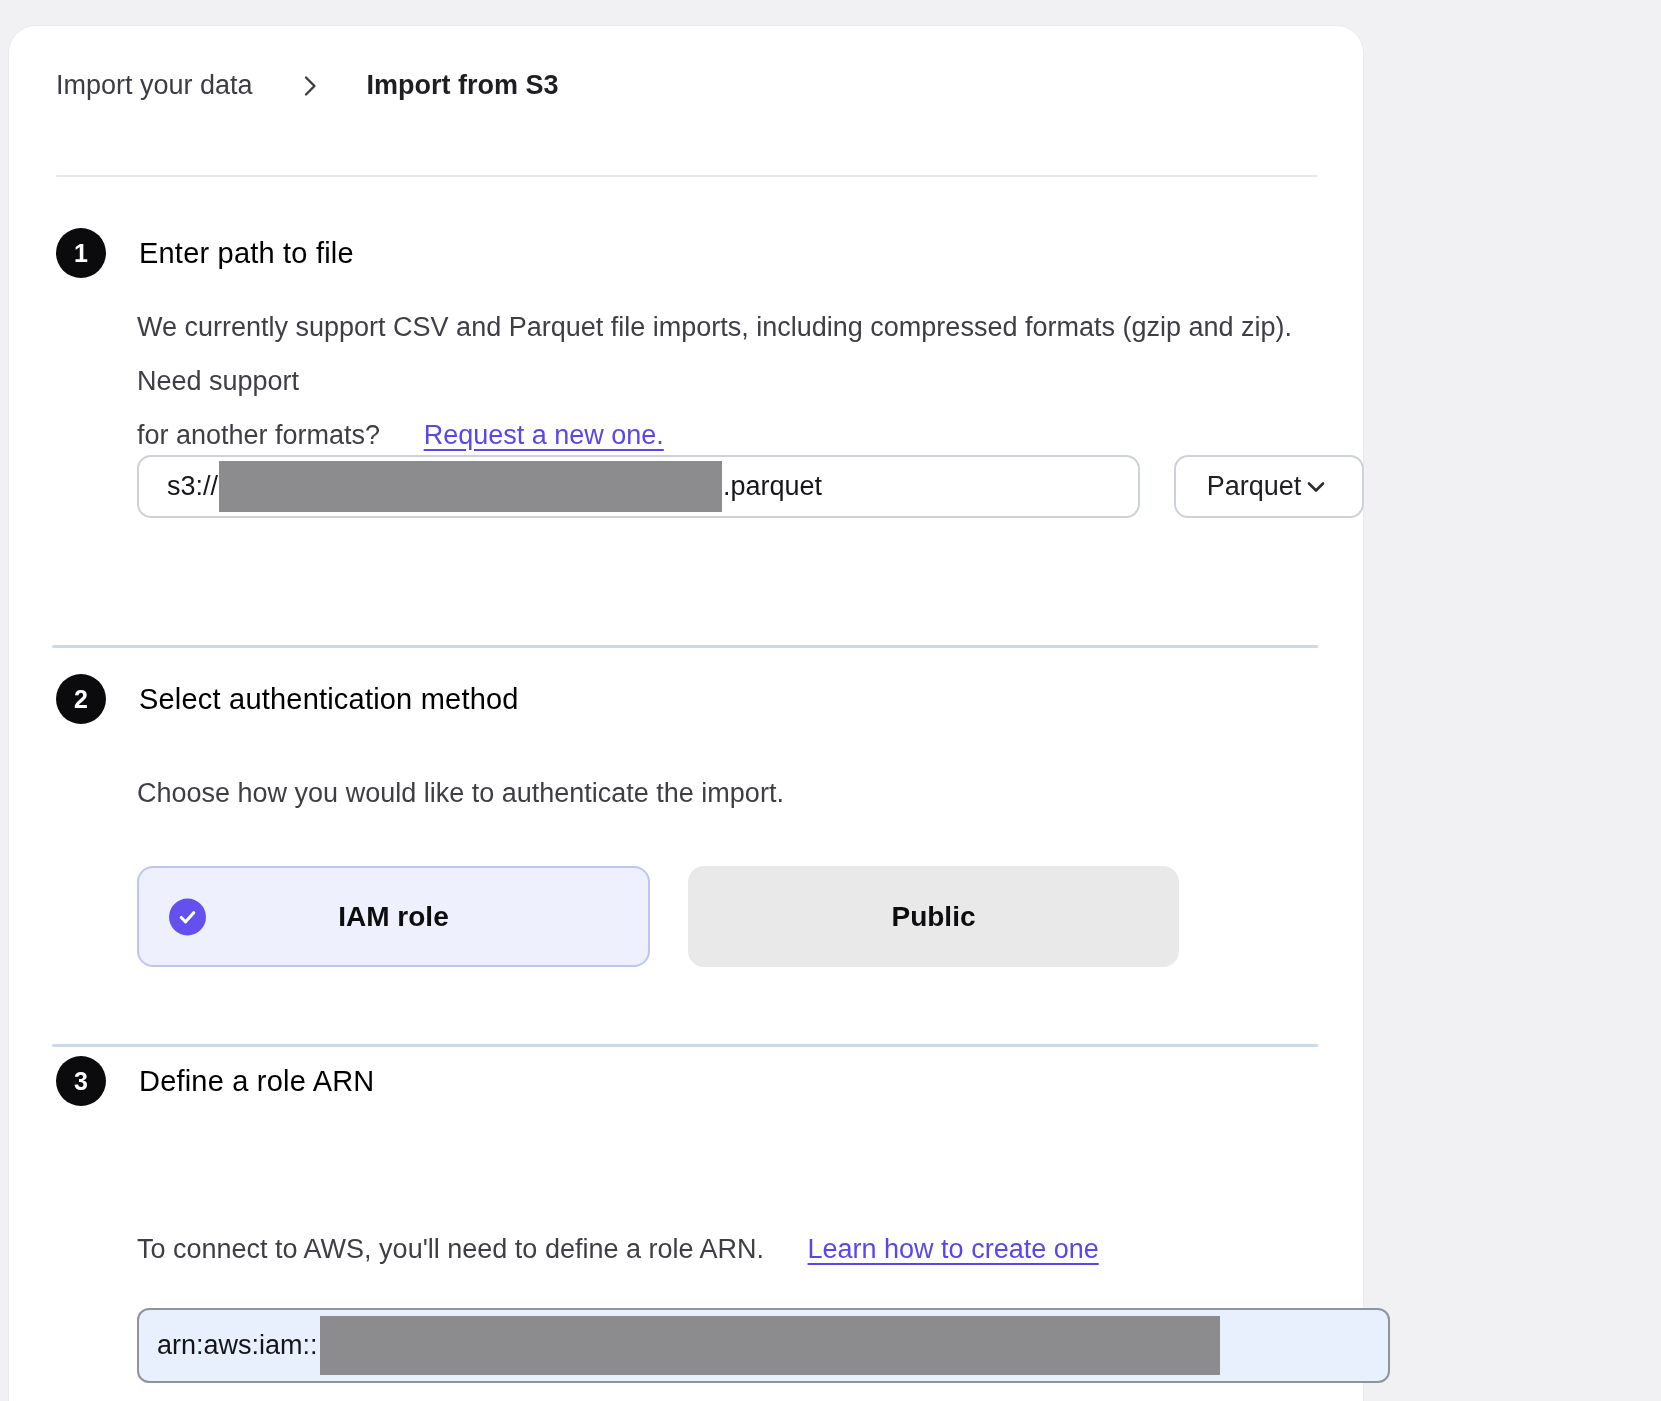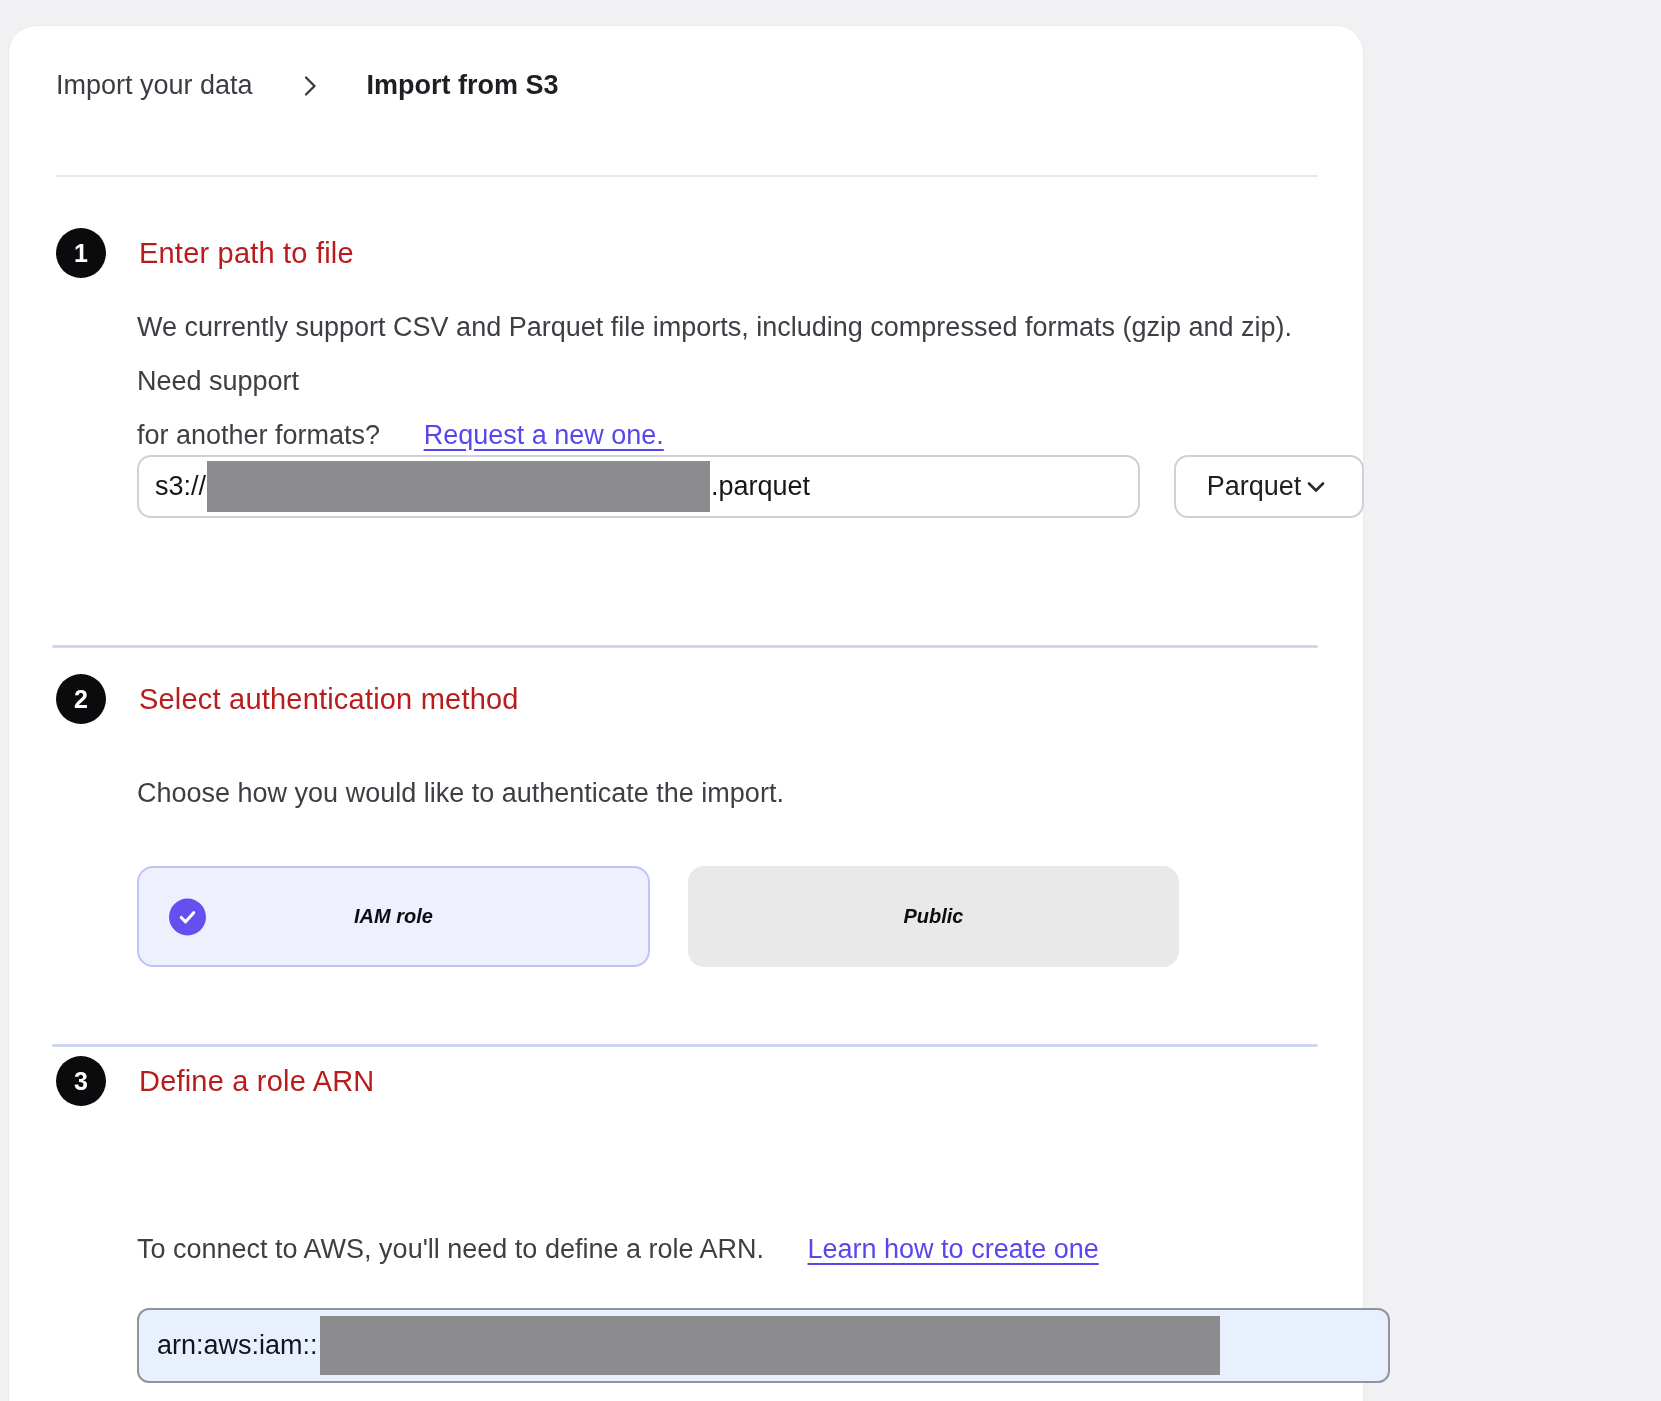--- a/index.html
+++ b/index.html
@@ -31,51 +31,51 @@
   .hr2{top:645px;}
   .hr3{top:1044px;}
   
   .sec-head{position:absolute;left:56px;display:flex;align-items:center;gap:33px;}
   .step-circle{
     width:50px;height:50px;border-radius:50%;
     background:#0b0b0d;color:#ffffff;
     display:flex;align-items:center;justify-content:center;
     font-size:25px;font-weight:700;flex:0 0 auto;
   }
-  .sec-title{font-size:29px;font-weight:500;color:#b91c1c;letter-spacing:.2px;}
+  .sec-title{font-size:29px;font-weight:500;color:#000000;letter-spacing:.2px;}
   .sec1{top:228px;} .sec2{top:674px;} .sec3{top:1056px;}
   
   .body-text{position:absolute;left:137px;font-size:27px;line-height:54px;color:#3e3e44;}
   .desc1{top:300px;max-width:1400px;}
   .desc2{top:766px;}
   .desc3{top:1222px;}
   a.link{color:#5847ef;text-decoration:underline;text-underline-offset:5px;cursor:pointer;}
   .link-gap{margin-left:36px;}
   
   .input-row{position:absolute;top:455px;left:137px;display:flex;gap:34px;align-items:center;}
   .path-input{
     box-sizing:border-box;width:1003px;height:63px;
     border:2px solid #ccd1da;border-radius:14px;background:#fff;
-    display:flex;align-items:center;padding:0 16px;
+    display:flex;align-items:center;padding:0 28px;
     font-size:27px;color:#17171b;
   }
   .redact{background:#8c8c8e;display:inline-block;}
   .redact.path{width:503px;height:51px;margin:0 1px;}
   .dropdown{
     box-sizing:border-box;width:190px;height:63px;
     border:2px solid #ccd1da;border-radius:14px;background:#fff;
     display:flex;align-items:center;justify-content:center;
     font-size:27px;font-weight:500;color:#202024;cursor:pointer;
   }
   
   .auth-cards{position:absolute;top:866px;left:137px;display:flex;gap:38px;}
   .auth-card{
     box-sizing:border-box;height:101px;border-radius:16px;
     display:flex;align-items:center;justify-content:center;
-    font-size:20px;font-weight:700;color:#0d0d10;cursor:pointer;position:relative;font-style:italic;
+    font-size:28px;font-weight:700;color:#0d0d10;cursor:pointer;position:relative;
   }
   .auth-card.selected{width:513px;background:#eef0fd;border:2px solid #bdc4f6;}
   .auth-card.plain{width:491px;background:#e9e9ea;border:2px solid #e9e9ea;}
   .check-badge{
     position:absolute;left:30px;top:50%;transform:translateY(-50%);
     width:37px;height:37px;border-radius:50%;background:#6450ef;
     display:flex;align-items:center;justify-content:center;
   }
   
   .arn-row{position:absolute;top:1308px;left:137px;text-align:right;}

